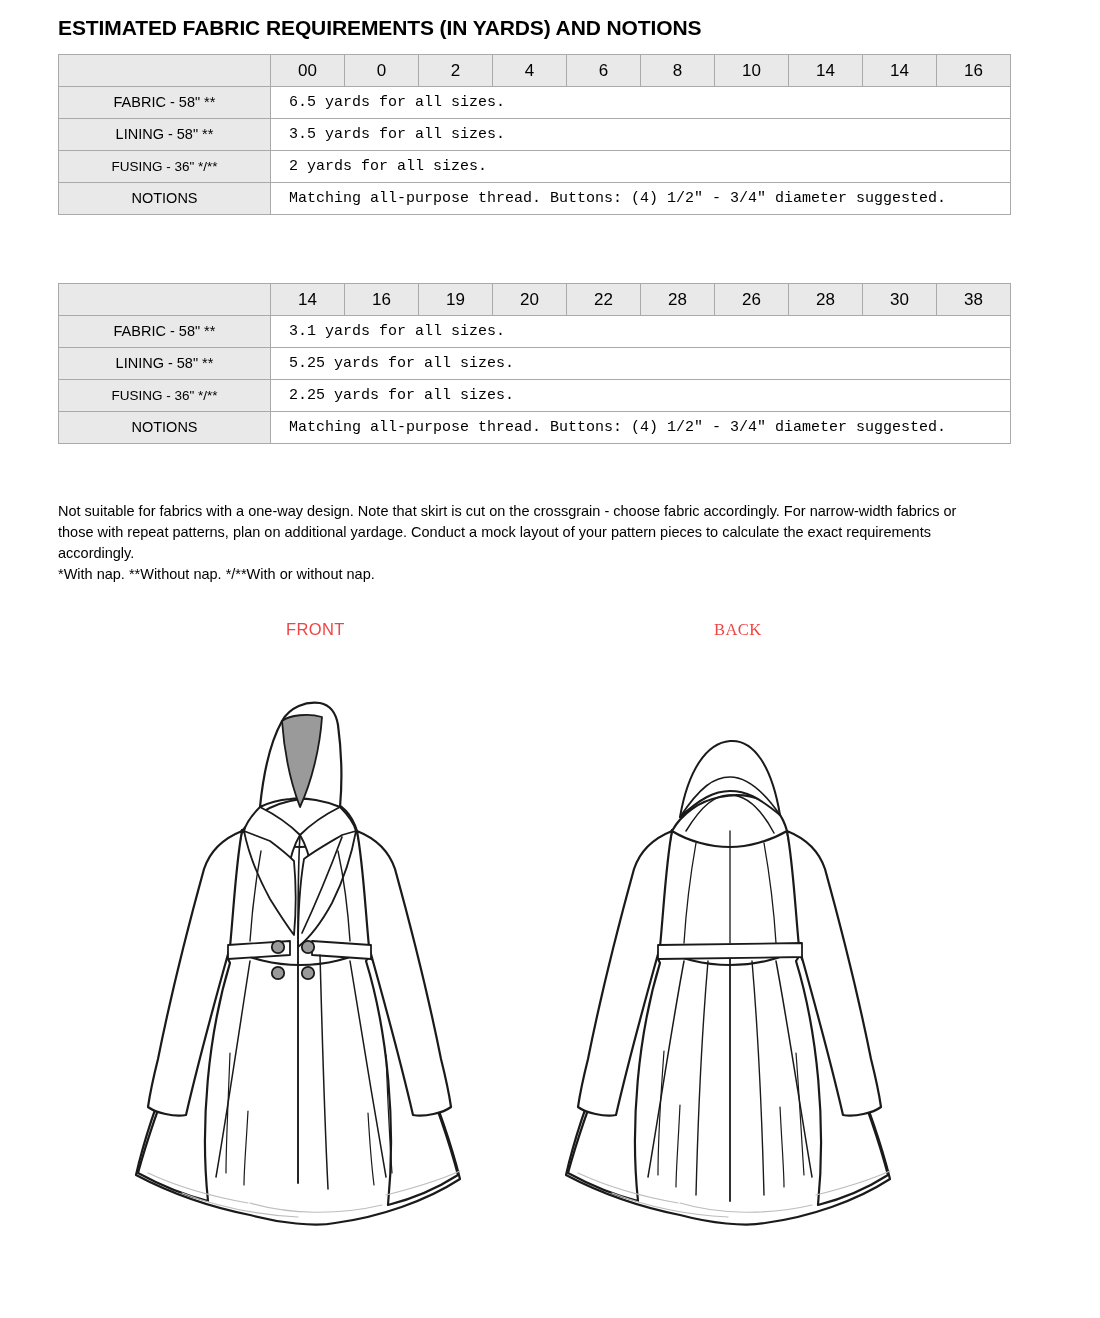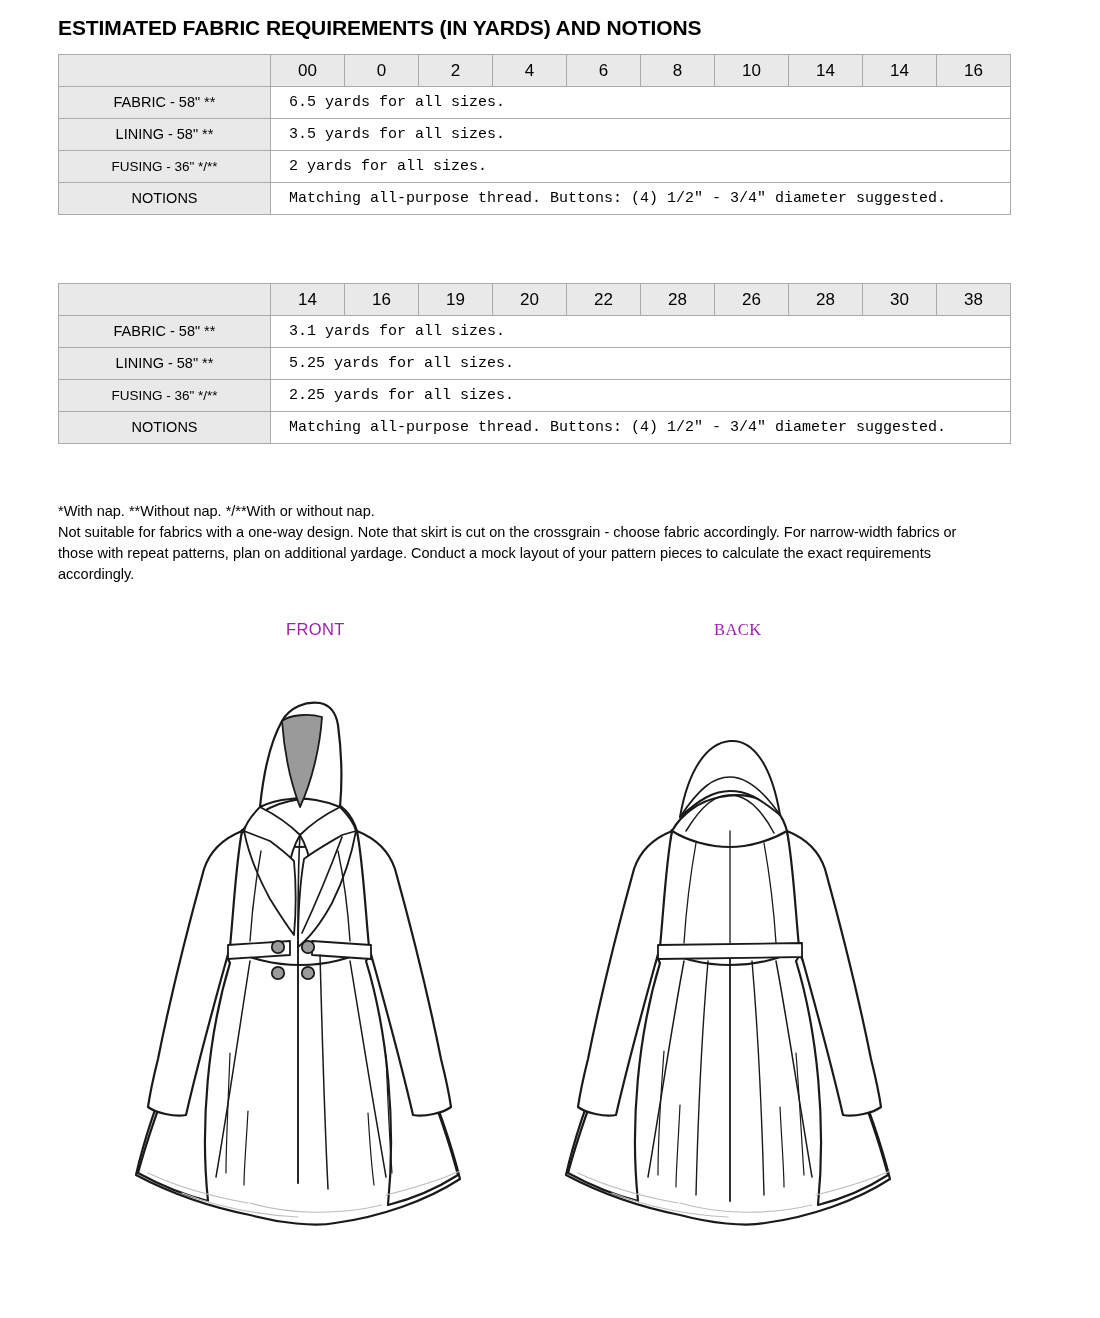--- a/index.html
+++ b/index.html
@@ -99,21 +99,21 @@
     font-size: 14.5px;
     line-height: 21px;
   }
   .footnote-line + .footnote-line { margin-top: 0; }
 
   
   .view-label {
     position: absolute;
     font-size: 16.5px;
     letter-spacing: 0.4px;
-    color: #a21caf;
+    color: #ef4444;
   }
   #label-front { left: 286px; top: 620px; }
   #label-back  { left: 714px; top: 620px; font-family: Liberation Serif, serif; }
 
   
   .illus {
     position: absolute;
   }
   #illus-front { left: 130px; top: 655px; }
   #illus-back  { left: 560px; top: 655px; }
@@ -219,22 +219,22 @@
         <td class="row-value" colspan="10">2.25 yards for all sizes.</td>
       </tr>
       <tr>
         <td class="row-label">NOTIONS</td>
         <td class="row-value" colspan="10">Matching all-purpose thread. Buttons: (4) 1/2" - 3/4" diameter suggested.</td>
       </tr>
     </tbody>
   </table>
 
   <div class="footnotes">
+    <div class="footnote-line">Not suitable for fabrics with a one-way design. Note that skirt is cut on the crossgrain - choose fabric accordingly. For narrow-width fabrics or those with repeat patterns, plan on additional yardage. Conduct a mock layout of your pattern pieces to calculate the exact requirements accordingly.</div>
     <div class="footnote-line">*With nap. **Without nap. */**With or without nap.</div>
-    <div class="footnote-line">Not suitable for fabrics with a one-way design. Note that skirt is cut on the crossgrain - choose fabric accordingly. For narrow-width fabrics or those with repeat patterns, plan on additional yardage. Conduct a mock layout of your pattern pieces to calculate the exact requirements accordingly.</div>
   </div>
 
   <div class="view-label" id="label-front">FRONT</div>
   <div class="view-label" id="label-back">BACK</div>
 
   <div class="illus" id="illus-front">
     <svg width="340" height="600" viewBox="0 0 340 600" xmlns="http://www.w3.org/2000/svg">
       <g fill="#ffffff" stroke="#1a1a1a" stroke-width="2.2" stroke-linejoin="round" stroke-linecap="round">
 
         <path d="M112 175

